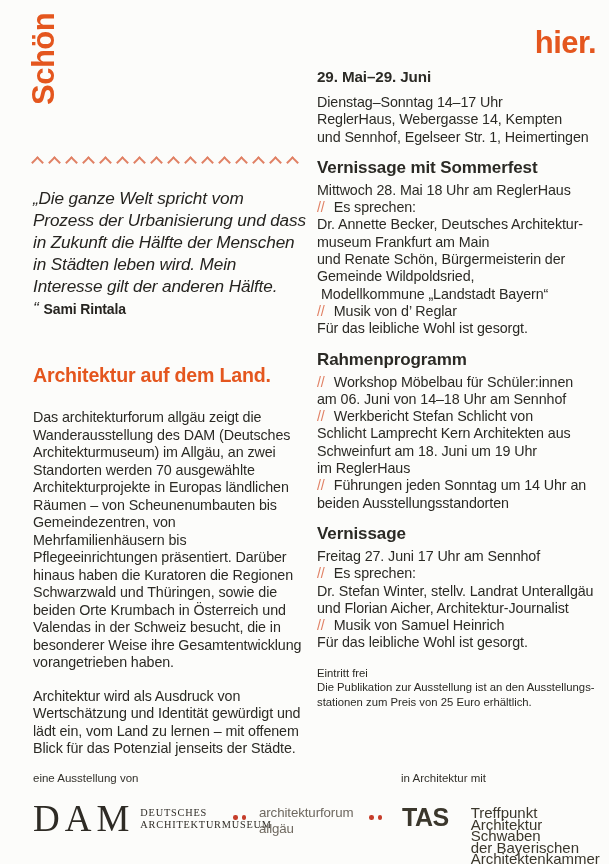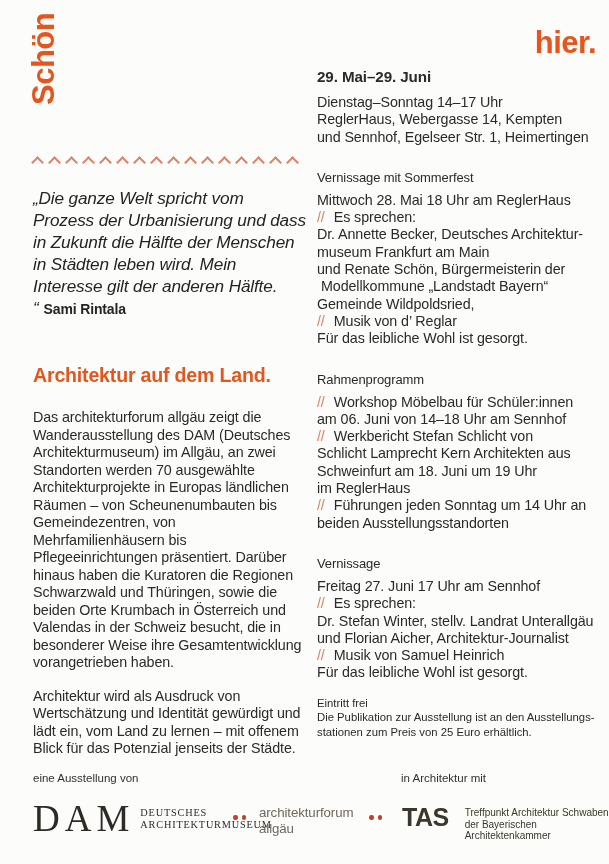--- a/index.html
+++ b/index.html
@@ -37,21 +37,21 @@
     margin:43px 0 0 0; font-size:19.6px; line-height:25px; font-weight:700;
     letter-spacing:-0.2px; color:#e4561e;
   }
   .body-par { margin:21px 0 0 0; font-size:14.3px; line-height:17.5px; letter-spacing:-0.1px; }
   .body-par + .body-par { margin-top:16px; }
   
   .right-col { position:absolute; left:317px; top:67px; width:284px; }
   .date-range { font-size:15.2px; font-weight:700; line-height:19px; letter-spacing:-0.1px; }
   .rline { font-size:14.3px; line-height:17.3px; letter-spacing:-0.1px; }
   .sched { margin-top:8px; }
-  .sect-title { font-size:13px; font-weight:400; line-height:19px; margin-top:22px; margin-bottom:5px; letter-spacing:-0.1px; }
+  .sect-title { font-size:17px; font-weight:700; line-height:19px; margin-top:12px; margin-bottom:5px; letter-spacing:-0.1px; }
   .slash { color:#e08064; margin-right:9px; }
   .indent-sm { padding-left:4px; }
   .notes { margin-top:14px; }
   .note { font-size:11.3px; line-height:14.6px; letter-spacing:0; }
   
   .footer-label { position:absolute; font-size:11.5px; color:#33312b; }
   .label-left { left:33px; top:772px; }
   .label-right { left:401px; top:772px; }
   .dam { position:absolute; left:33px; top:802px; display:flex; align-items:center; }
   .dam-initials {
@@ -59,21 +59,21 @@
     letter-spacing:5px; color:#2e2b25; font-weight:400;text-align:center;
   }
   .dam-name { margin-left:6px; font-family:"Liberation Serif", serif; font-size:10.3px; line-height:12.5px; letter-spacing:0.8px; color:#2e2b25; }
   .dots { position:absolute; display:flex; gap:4px; }
   .dots-1 { left:233px; top:815px; }
   .dots-2 { left:369px; top:815px; }
   .dot { width:4.5px; height:4.5px; border-radius:50%; background:#c63d2a; }
   .afa { position:absolute; left:259px; top:805px; font-size:13.3px; line-height:15.5px; color:#6e685f; letter-spacing:-0.1px; }
   .tas { position:absolute; left:402px; top:806px; display:flex; align-items:flex-start; }
   .tas-initials { font-size:25px; font-weight:700; line-height:22px; letter-spacing:-0.5px; color:#3b372c; }
-  .tas-name { margin-left:16px; margin-top:1px; font-size:10px; line-height:11.5px; color:#3b372c; }
+  .tas-name { margin-left:22px; margin-top:1px; font-size:15px; line-height:11.5px; color:#3b372c; }
 </style>
 </head>
 <body>
 
 <div class="page">
 
   <div class="vertical-title">Schön</div>
   <div class="corner-title">hier.</div>
 
   <div class="left-col">
@@ -108,22 +108,22 @@
       <div class="rline">ReglerHaus, Webergasse 14, Kempten</div>
       <div class="rline">und Sennhof, Egelseer Str. 1, Heimertingen</div>
     </div>
 
     <div class="sect-title">Vernissage mit Sommerfest</div>
     <div class="rline">Mittwoch 28. Mai 18 Uhr am ReglerHaus</div>
     <div class="rline"><span class="slash">//</span><span>Es sprechen:</span></div>
     <div class="rline">Dr. Annette Becker, Deutsches Architektur-</div>
     <div class="rline">museum Frankfurt am Main</div>
     <div class="rline">und Renate Schön, Bürgermeisterin der</div>
+    <div class="rline">Gemeinde Wildpoldsried,</div>
     <div class="rline indent-sm">Modellkommune „Landstadt Bayern“</div>
-    <div class="rline">Gemeinde Wildpoldsried,</div>
     <div class="rline"><span class="slash">//</span><span>Musik von d’ Reglar</span></div>
     <div class="rline">Für das leibliche Wohl ist gesorgt.</div>
 
     <div class="sect-title">Rahmenprogramm</div>
     <div class="rline"><span class="slash">//</span><span>Workshop Möbelbau für Schüler:innen</span></div>
     <div class="rline">am 06. Juni von 14–18 Uhr am Sennhof</div>
     <div class="rline"><span class="slash">//</span><span>Werkbericht Stefan Schlicht von</span></div>
     <div class="rline">Schlicht Lamprecht Kern Architekten aus</div>
     <div class="rline">Schweinfurt am 18. Juni um 19 Uhr</div>
     <div class="rline">im ReglerHaus</div>

